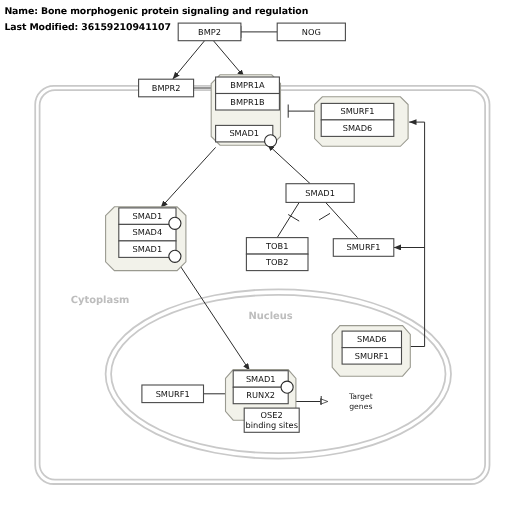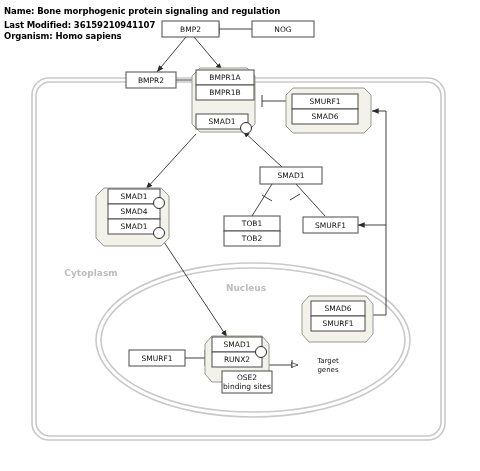--- a/index.html
+++ b/index.html
@@ -23,21 +23,20 @@
   .membrane{fill:none;stroke:#c9c9c9;stroke-width:1.6;}
   .pcirc{fill:#ffffff;stroke:#2b2b2b;stroke-width:1;}
 </style>
 </head>
 <body>
 
 <div id="stage">
 
   <div class="hdr" id="h1">Name: Bone morphogenic protein signaling and regulation</div>
   <div class="hdr" id="h2">Last Modified: 36159210941107</div>
-  <div class="hdr" id="h3">Organism: Homo sapiens</div>
 
   <svg width="480" height="471">
     <defs>
       <marker id="arw" markerWidth="9" markerHeight="9" refX="7.4" refY="3" orient="auto">
         <path d="M0,0 L7.5,3 L0,6 z" fill="#2b2b2b"></path>
       </marker>
       <marker id="oarw" markerWidth="10" markerHeight="10" refX="8" refY="3.2" orient="auto">
         <path d="M0.5,0.4 L8,3.2 L0.5,6 z" fill="#ffffff" stroke="#4a4a4a" stroke-width="0.9"></path>
       </marker>
     </defs>

